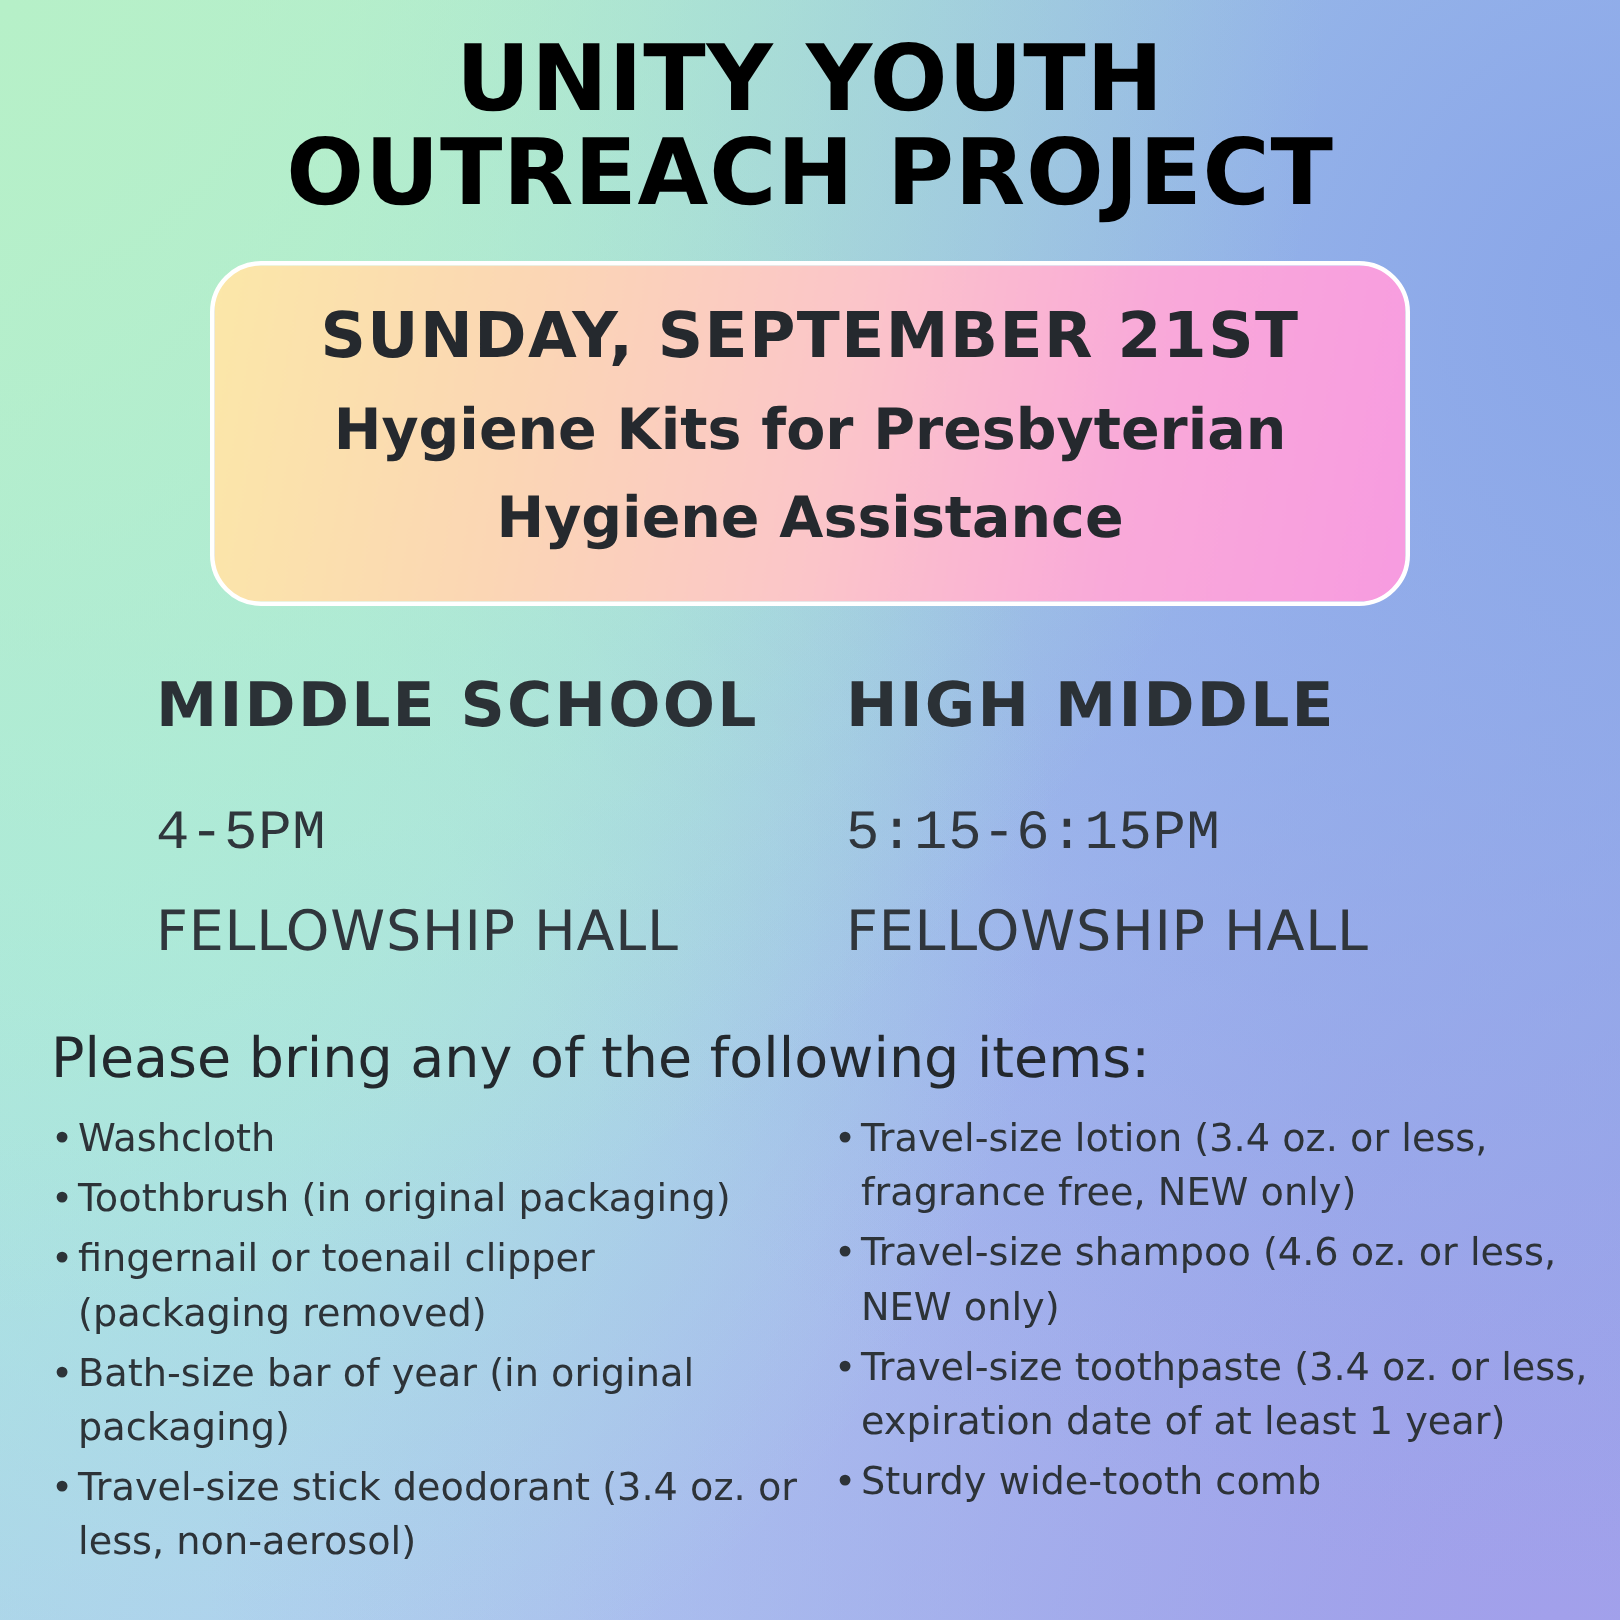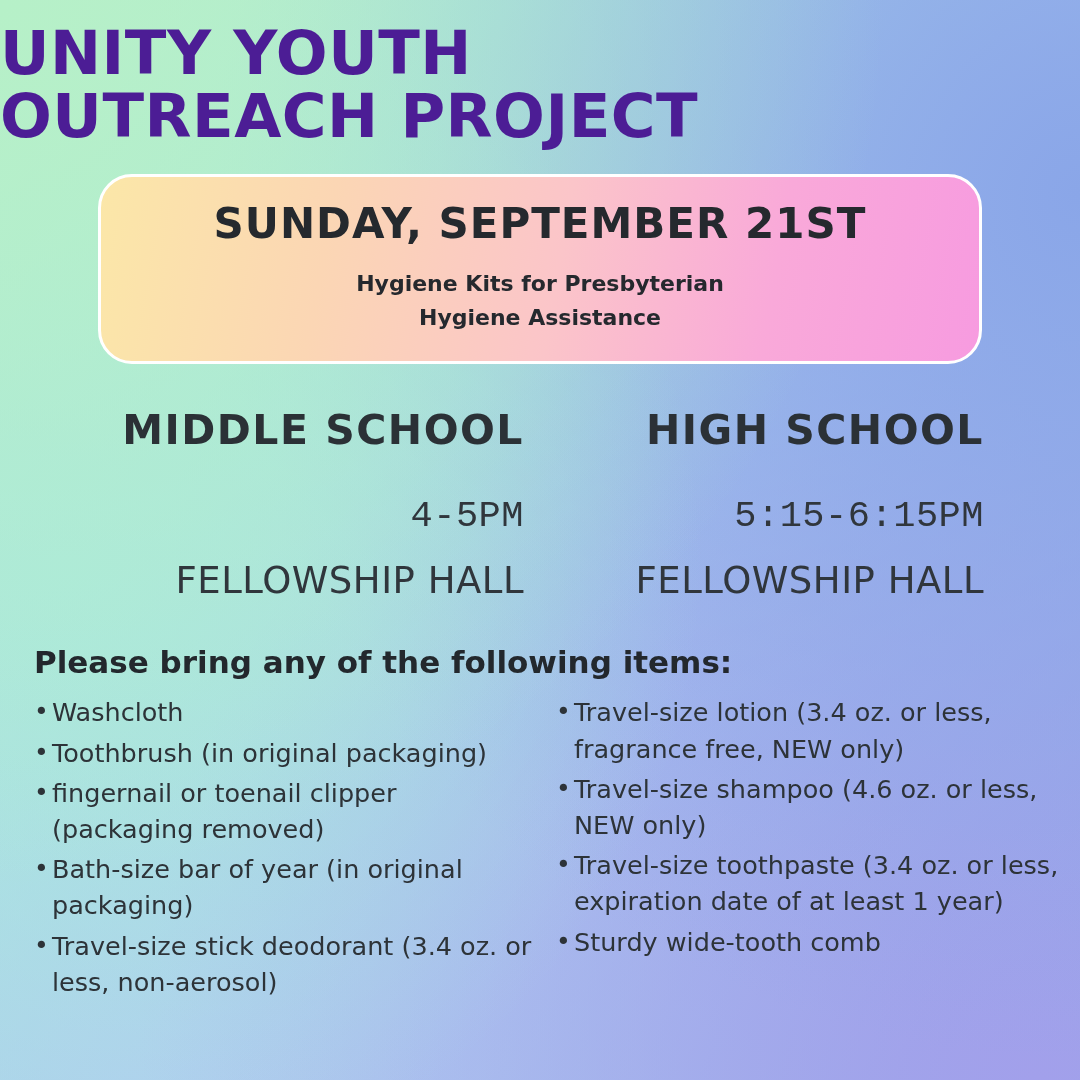--- a/index.html
+++ b/index.html
@@ -33,61 +33,61 @@
   .content {
     position: relative;
     z-index: 2;
     width: 100%;
     height: 100%;
     padding: 0;
   }
 
   
   .title {
-    color: #4c1d95;
+    text-align: center;
+    color: #000000;
     font-weight: bold;
     font-size: 61px;
     line-height: 1.03;
     letter-spacing: 0.5px;
     padding-top: 22px;
   }
   .title-line { display: block; }
 
   
   .date-card {
     margin: 26px auto 0;
-    width: 884px;
+    width: 800px;
     border-radius: 34px;
     background: linear-gradient(100deg, #fbe7a8 0%, #fbd6b4 26%, #fbc5c9 52%, #f9a9d9 76%, #f79be0 100%);
     border: 3px solid #ffffff;
     padding: 22px 30px 26px;
     text-align: center;
   }
   .date-headline {
     font-size: 42px;
     font-weight: bold;
     color: #25292e;
     letter-spacing: 1px;
     line-height: 1.2;
   }
   .date-sub {
-    margin-top: 18px;
-    font-size: 22px;
+    margin-top: 8px;
+    font-size: 38px;
     font-weight: bold;
     color: #25292e;
     line-height: 1.55;
   }
 
   
   .sessions {
     display: flex;
     margin-top: 42px;
     padding: 0 96px 0 104px;
     gap: 40px;
-    text-align: right;
   }
   .session { width: 50%; }
   .session-title {
     font-size: 41px;
     font-weight: bold;
     color: #2b3136;
     letter-spacing: 1.5px;
     line-height: 1.2;
   }
   .session-time {
@@ -103,22 +103,22 @@
     font-size: 37px;
     color: #30363c;
     letter-spacing: 0.5px;
     font-weight: 400;
   }
 
   
   .bring-heading {
     margin-top: 42px;
     padding-left: 34px;
-    font-size: 31px;
-    font-weight: bold;
+    font-size: 37px;
+    font-weight: normal;
     color: #23282d;
   }
 
   .items-cols {
     display: flex;
     margin-top: 14px;
     padding: 0 20px 0 34px;
     gap: 18px;
   }
   .items-col { width: 50%; }
@@ -156,21 +156,21 @@
     </div>
   </div>
 
   <div class="sessions">
     <div class="session">
       <div class="session-title">MIDDLE SCHOOL</div>
       <div class="session-time">4-5PM</div>
       <div class="session-place">FELLOWSHIP HALL</div>
     </div>
     <div class="session">
-      <div class="session-title">HIGH SCHOOL</div>
+      <div class="session-title">HIGH MIDDLE</div>
       <div class="session-time">5:15-6:15PM</div>
       <div class="session-place">FELLOWSHIP HALL</div>
     </div>
   </div>
 
   <div class="bring-heading">Please bring any of the following items:</div>
 
   <div class="items-cols">
     <div class="items-col">
       <div class="item">

